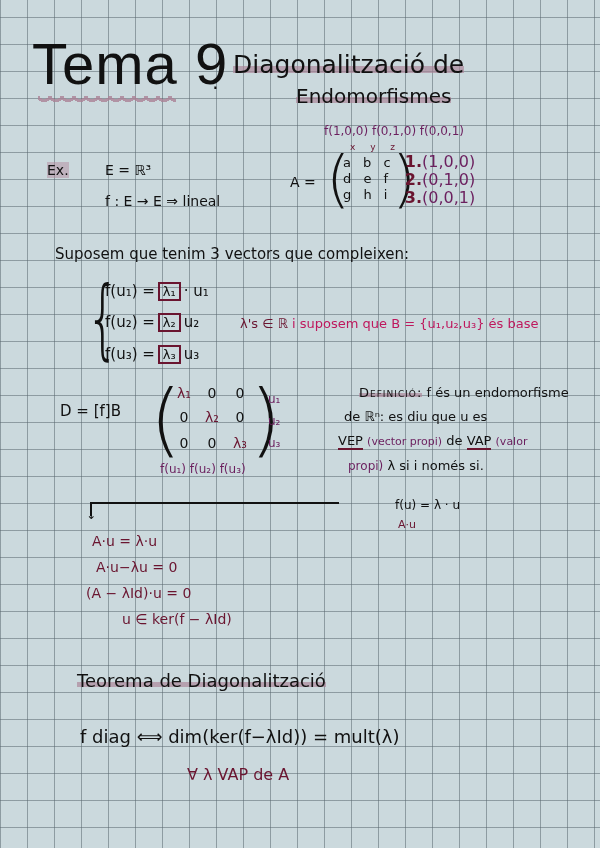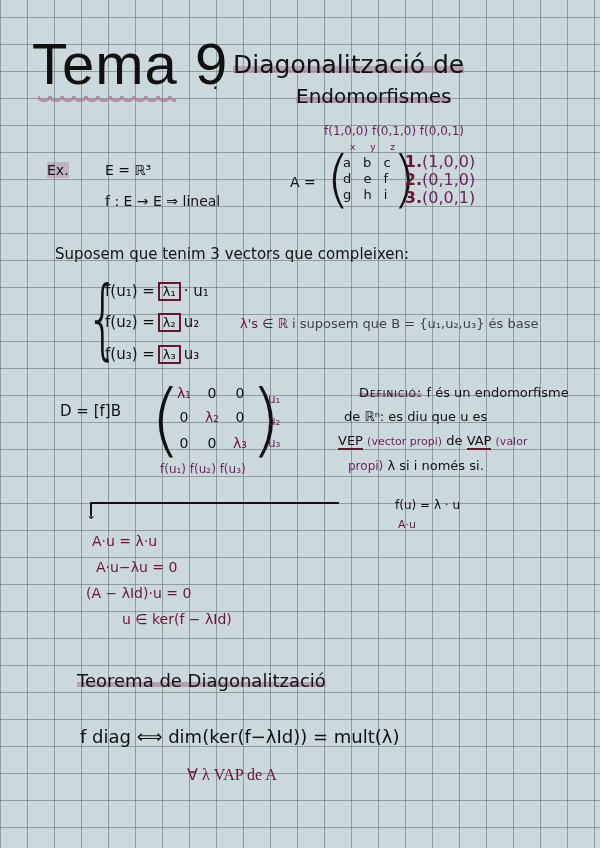--- a/index.html
+++ b/index.html
@@ -48,21 +48,21 @@
 
   #suposem { left: 55px; top: 245px; font-size: 15px; }
 
   .brace { left: 86px; top: 274px; font-size: 88px; font-weight: 200; line-height: 1; transform: scaleX(0.6); transform-origin: left; }
   .eq-row { font-size: 15px; }
   .eq-row .box { display:inline-block; border: 2px solid #6a1530; padding: 0 3px; margin: 0 3px; font-size: 13px; }
   #eq1 { left: 105px; top: 282px; }
   #eq2 { left: 105px; top: 313px; }
   #eq3 { left: 105px; top: 345px; }
   #lambdas { left: 240px; top: 316px; font-size: 13px; }
-  #lambdas .blk { color:#404040; }
+  #lambdas .blk { color:#be185d; }
 
   #D-label { left: 60px; top: 402px; font-size: 15px; }
   #D-lp { left: 150px; top: 380px; font-size: 80px; font-weight: 200; line-height: 1; }
   #D-rp { left: 250px; top: 380px; font-size: 80px; font-weight: 200; line-height: 1; }
   #D-grid { left: 170px; top: 385px; font-size: 14px; }
   #D-grid .cell { position:absolute; width: 28px; text-align:center; }
   #D-side { left: 268px; top: 388px; font-size: 12px; line-height: 22px; }
   #D-foot { left: 160px; top: 462px; font-size: 12px; }
 
   #def { left: 338px; top: 381px; font-size: 13px; line-height: 24px; }
@@ -72,21 +72,21 @@
   #arrow-stem { left: 90px; top: 502px; width: 2px; height: 14px; background:#111; }
   #arrow-head { left: 86px; top: 508px; font-size: 12px; }
   #fu-eq { left: 395px; top: 498px; font-size: 12px; }
   #fu-sub { left: 398px; top: 518px; font-size: 11px; }
   #steps { left: 92px; top: 528px; font-size: 14px; line-height: 26px; }
   #steps div:nth-child(2){ padding-left: 4px; }
   #steps div:nth-child(4){ padding-left: 30px; text-align: center; }
 
   #teorema { left: 77px; top: 670px; font-size: 18px; }
   #diag-eq { left: 80px; top: 726px; font-size: 18px; }
-  #forall { left: 187px; top: 765px; font-size: 16px; font-family: Liberation Serif, serif; }
+  #forall { left: 187px; top: 765px; font-size: 16px; }
 </style>
 </head>
 <body>
 
 <div class="abs" id="title-tema">
   <span>Tema 9</span>
   <span class="wave"></span>
 </div>
 <div class="abs" id="title-colon">:</div>
 <div class="abs hl" id="title-sub1">Diagonalització de</div>

